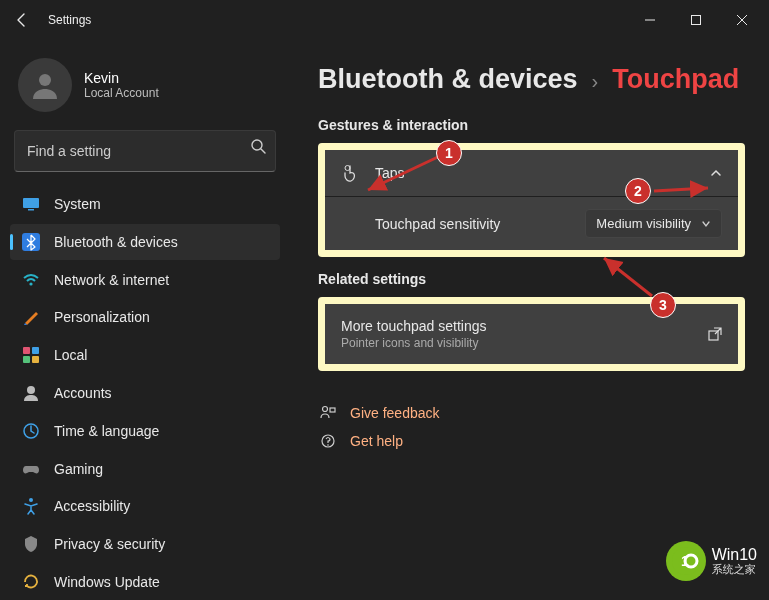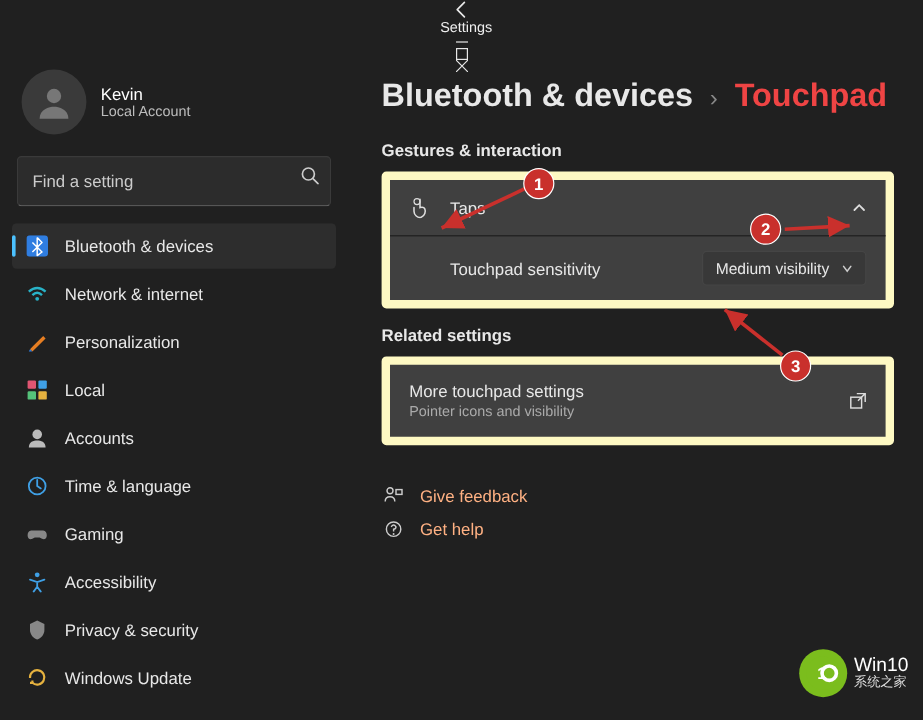--- a/index.html
+++ b/index.html
@@ -1,20 +1,20 @@
 <!DOCTYPE html>
 <html><head>
 <meta charset="utf-8">
 <style>
 * { margin: 0; padding: 0; box-sizing: border-box; font-family: "Segoe UI", Arial, sans-serif; }
 html, body { width: 769px; height: 600px; overflow: hidden; background: #202020; color: #e8e8e8; }
 .window { width: 100%; height: 100%; position: relative; background: #202020; }
 
 
-.titlebar { height: 40px; display: flex; align-items: center; padding: 0 4px; flex-direction: column; }
+.titlebar { height: 40px; display: flex; align-items: center; padding: 0 4px; }
 .titlebar .back { width: 36px; height: 36px; display: flex; align-items: center; justify-content: center; cursor: pointer; }
 .titlebar .title { font-size: 12px; margin-left: 8px; color: #eee; }
 .titlebar .spacer { flex: 1; }
 .titlebar .winbtn { width: 46px; height: 32px; display: flex; align-items: center; justify-content: center; cursor: pointer; }
 
 
 .body { display: flex; height: calc(100% - 40px); }
 .sidebar { width: 290px; padding: 12px 10px 0 10px; display: flex; flex-direction: column; }
 .main { flex: 1; padding: 10px 24px 0 28px; position: relative; }
 
@@ -121,20 +121,29 @@
       <input type="text" placeholder="Find a setting" style="">
       <span class="sicon">
         <svg width="16" height="16" viewBox="0 0 16 16">
               <circle cx="7" cy="7" r="5" stroke="#ccc" stroke-width="1.4" fill="none"></circle>
               <path d="M11 11 L15 15" stroke="#ccc" stroke-width="1.4" stroke-linecap="round"></path>
             </svg>
       </span>
     </div>
 
     <div class="nav">
+      <div class="nav-item">
+        <span class="nicon">
+              <svg width="18" height="18" viewBox="0 0 18 18">
+                <rect x="1" y="3" width="16" height="10" rx="1" fill="#3fa0e6"></rect>
+                <rect x="6" y="14" width="6" height="1.5" fill="#3fa0e6"></rect>
+              </svg>
+            </span>
+        <span>System</span>
+      </div>
       <div class="nav-item selected">
         <span class="nicon">
               <svg width="18" height="18" viewBox="0 0 18 18">
                 <rect width="18" height="18" rx="3" fill="#2f7de0"></rect>
                 <path d="M9 2 L13 6 L9 10 L13 14 L9 17 V2 M5 6 L13 14 M5 14 L13 6" stroke="#fff" stroke-width="1.2" fill="none" stroke-linejoin="round"></path>
               </svg>
             </span>
         <span>Bluetooth &amp; devices</span>
       </div>
       <div class="nav-item">

